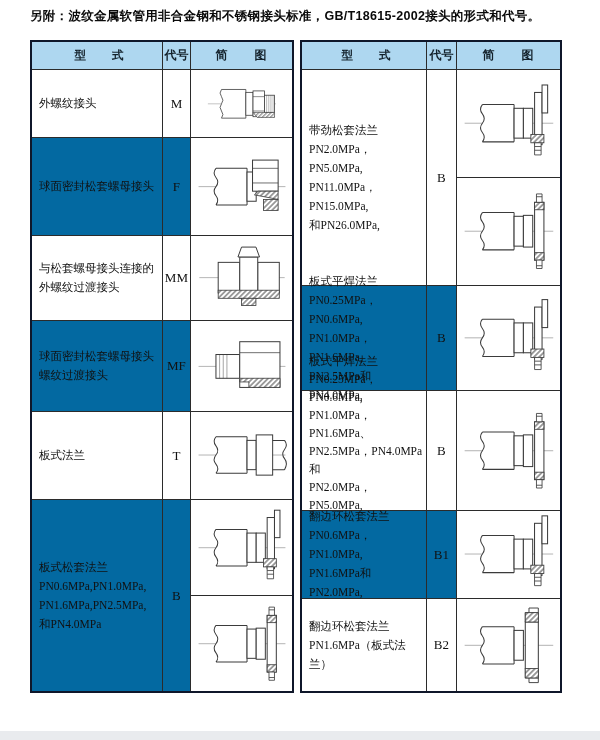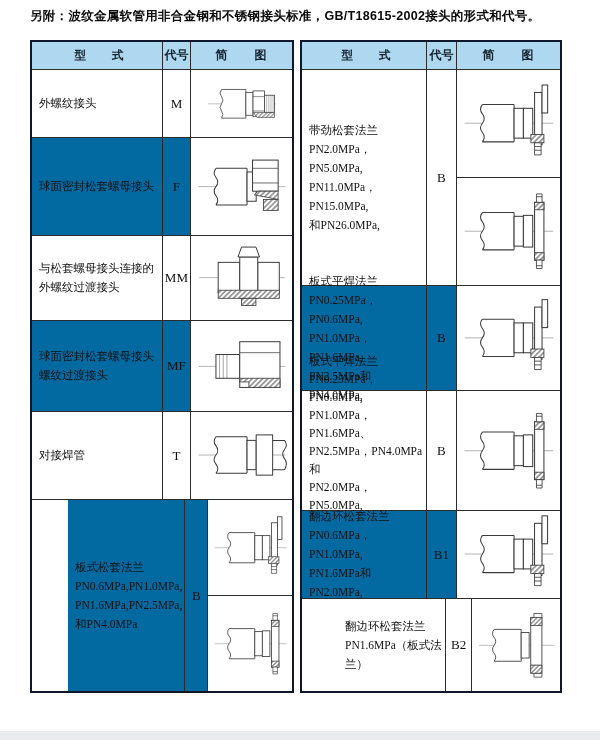--- a/index.html
+++ b/index.html
@@ -7,21 +7,21 @@
        font-family:"Liberation Serif","DejaVu Serif",serif;color:#111;}
   .page{position:absolute;inset:0;overflow:hidden;}
   .title{position:absolute;left:30px;top:8px;width:560px;
          font-family:Liberation Sans, sans-serif;
          font-size:12.5px;font-weight:bold;letter-spacing:.3px;color:#0a0a0a;}
   .tbl{position:absolute;top:40px;border:2px solid #0f172a;background:#fff;
        box-sizing:border-box;display:flex;flex-direction:column;}
   .tbl.left{left:30px;width:264px;height:653px;}
   .tbl.right{left:300px;width:262px;height:653px;}
   .row{display:flex;box-sizing:border-box;border-bottom:1.5px solid #2b2b2b;}
-  .row:last-child{border-bottom:none;margin-left:36px;}
+  .row:last-child{border-bottom:none;}
   .cell{box-sizing:border-box;border-right:1.5px solid #2b2b2b;}
   .cell:last-child{border-right:none;}
   .head-row{background:#aed7f0;height:28px;}
   .head-cell{display:flex;align-items:center;justify-content:center;
              font-size:12px;font-weight:bold;letter-spacing:1px;color:#13212b;}
   .c-type{width:132px;display:flex;align-items:center;padding:4px 2px 4px 7px;
           font-size:11.5px;line-height:19px;white-space:pre-line;}
   .c-code{width:28px;display:flex;align-items:center;justify-content:center;
           font-size:13px;}
   .c-diag{width:102px;display:flex;align-items:center;justify-content:center;
@@ -164,21 +164,21 @@
 螺纹过渡接头</div>
       <div class="cell c-code hl">MF</div>
       <div class="cell c-diag">
         <svg class="diag-svg" viewBox="0 0 104 86" preserveAspectRatio="xMidYMid meet">
             <use href="#sym-mf"></use>
           </svg>
       </div>
     </div>
 
     <div class="row" style="height:88px">
-      <div class="cell c-type">对接焊管</div>
+      <div class="cell c-type">板式法兰</div>
       <div class="cell c-code">T</div>
       <div class="cell c-diag">
         <svg class="diag-svg" viewBox="0 0 104 86" preserveAspectRatio="xMidYMid meet">
             <use href="#sym-t"></use>
           </svg>
       </div>
     </div>
 
     <div class="row" style="height:177px;flex:1">
       <div class="cell c-type hl">板式松套法兰

